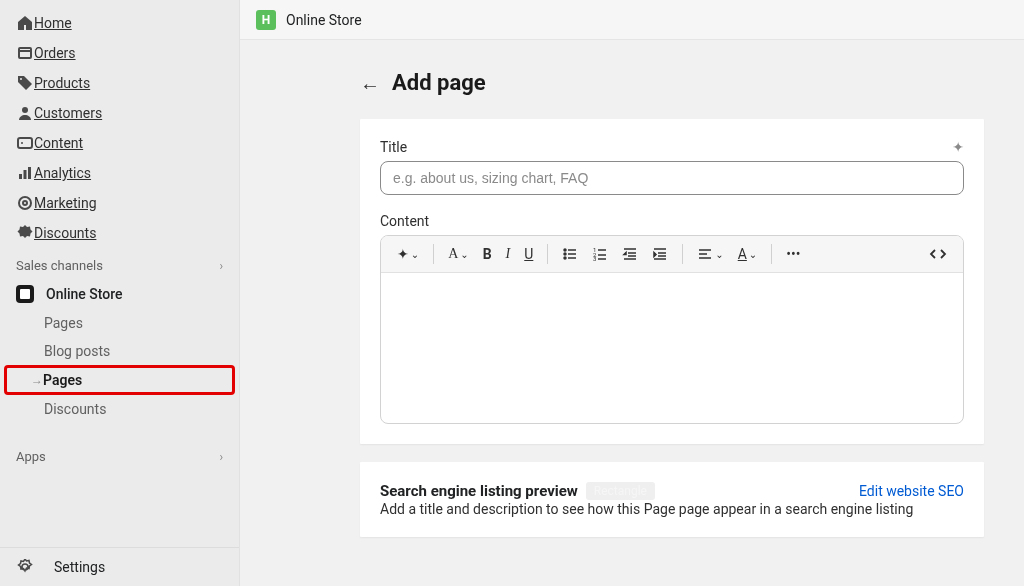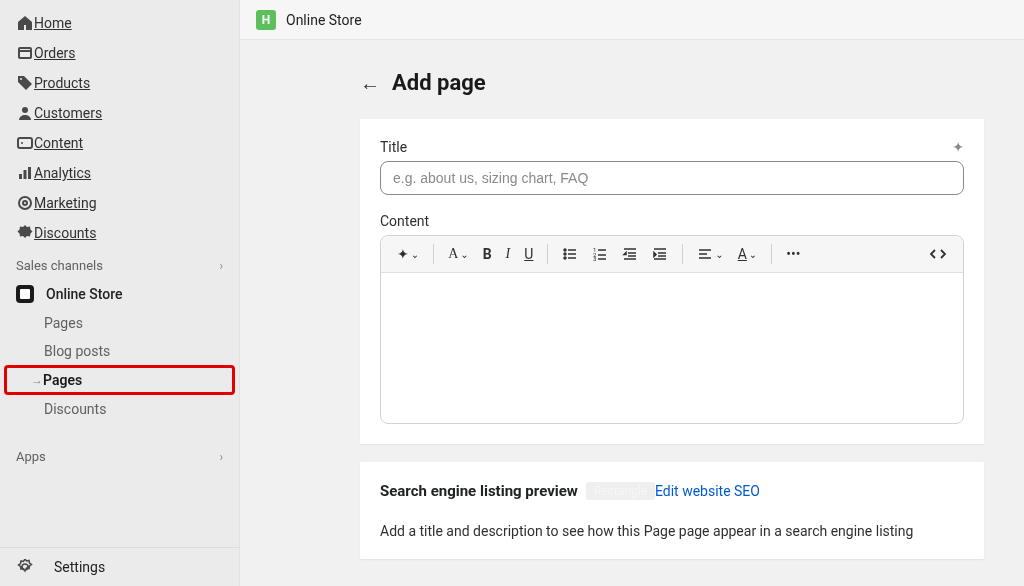--- a/index.html
+++ b/index.html
@@ -90,21 +90,21 @@
   background:#f6f6f6; border-bottom:1px solid #e1e1e1;
   display:flex; align-items:center; padding:6px 10px; gap:2px;
 }
 .tbtn {
   padding:4px 6px; border-radius:4px; cursor:pointer; color:#303030; font-size:14px;
   display:flex; align-items:center; gap:2px;
 }
 .tsep { width:1px; height:20px; background:#d0d0d0; margin:0 6px;}
 .tspacer { flex:1; }
 .editor-body { min-height:150px; padding:12px; }
-.seo-card .seo-head { display:flex; align-items:center; margin-bottom:23px;}
+.seo-card .seo-head { display:flex; justify-content:space-between; align-items:center; margin-bottom:1px;}
 .seo-title { font-weight:700; font-size:15px;}
 .seo-link { color:#005bd3; font-size:14px; cursor:pointer;}
 .seo-text { font-size:14px; color:#303030; }
 .rectangle-badge {
   background:#efefef; color:#f6f6f7; font-size:12px;
   padding:2px 8px; border-radius:3px; margin-left:8px;
 }
 svg { display:block; }
 </style>
 </head>

